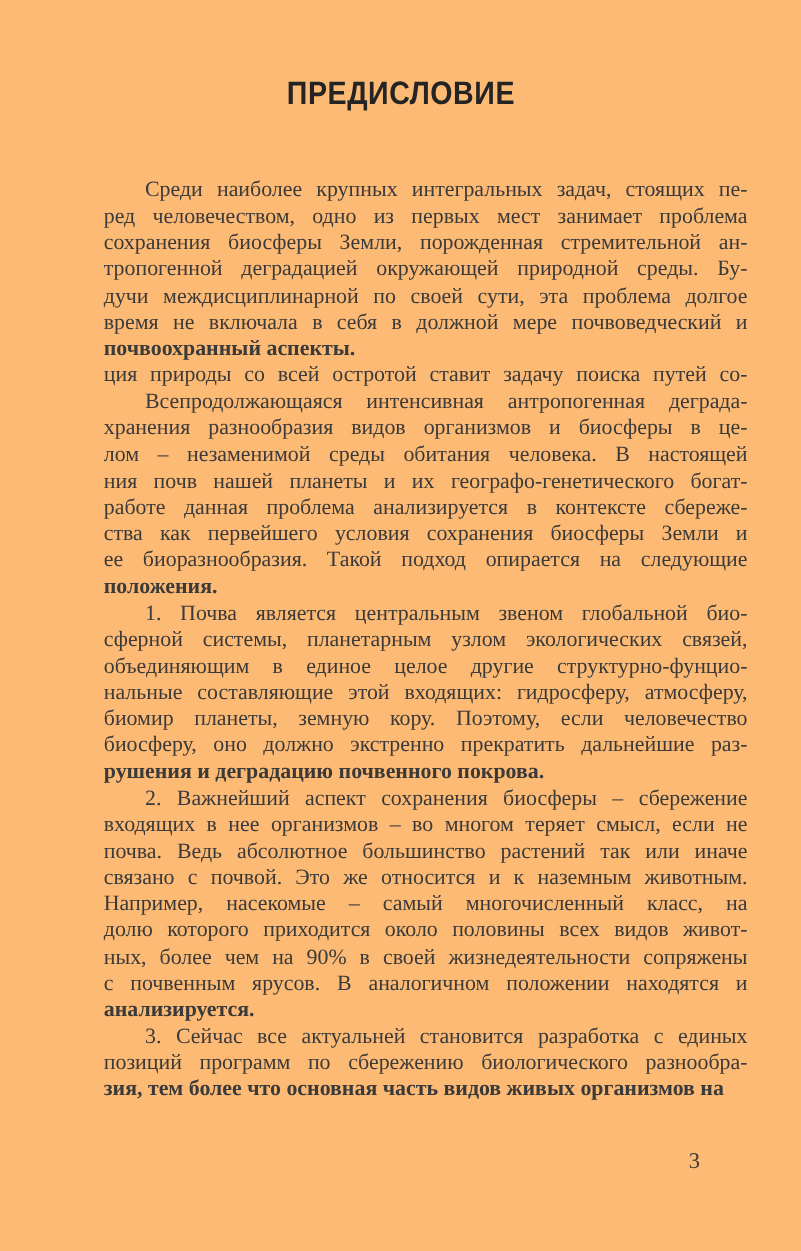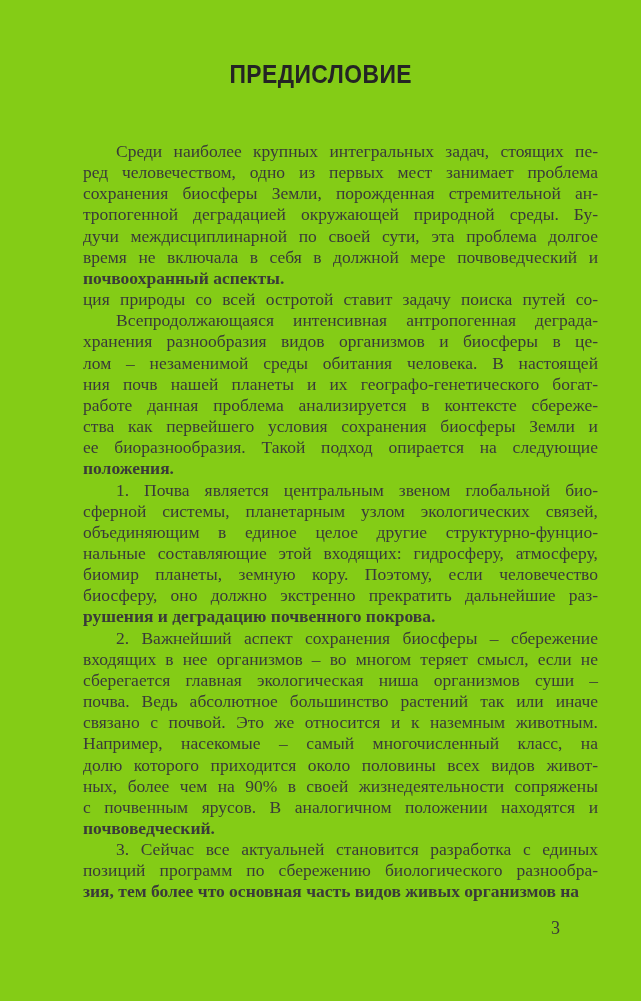--- a/index.html
+++ b/index.html
@@ -5,21 +5,21 @@
   html, body {
     margin: 0;
     padding: 0;
     background: #e8e8e8;
   }
   .page {
     position: relative;
     width: 641px;
     height: 1001px;
     margin: 0 auto;
-    background: #84cc16;
+    background: #fdba74;
     overflow: hidden;
     font-family: "Liberation Serif", "DejaVu Serif", serif;
     color: #3a3a3a;
   }
   .title {
     position: absolute;
     top: 61px;
     left: 0;
     width: 641px;
     margin: 0;
@@ -106,28 +106,27 @@
         <div class="line">сферной системы, планетарным узлом экологических связей,</div>
         <div class="line">объединяющим в единое целое другие структурно-фунцио-</div>
         <div class="line">нальные составляющие этой входящих: гидросферу, атмосферу,</div>
         <div class="line">биомир планеты, земную кору. Поэтому, если человечество</div>
         <div class="line">биосферу, оно должно экстренно прекратить дальнейшие раз-</div>
         <div class="line last">рушения и деградацию почвенного покрова.</div>
       </div>
       <div class="paragraph">
         <div class="line first">2. Важнейший аспект сохранения биосферы – сбережение</div>
         <div class="line">входящих в нее организмов – во многом теряет смысл, если не</div>
-        <div class="line">сберегается главная экологическая ниша организмов суши –</div>
         <div class="line">почва. Ведь абсолютное большинство растений так или иначе</div>
         <div class="line">связано с почвой. Это же относится и к наземным животным.</div>
         <div class="line">Например, насекомые – самый многочисленный класс, на</div>
         <div class="line">долю которого приходится около половины всех видов живот-</div>
         <div class="line">ных, более чем на 90% в своей жизнедеятельности сопряжены</div>
         <div class="line">с почвенным ярусов. В аналогичном положении находятся и</div>
-        <div class="line last">почвоведческий.</div>
+        <div class="line last">анализируется.</div>
       </div>
       <div class="paragraph">
         <div class="line first">3. Сейчас все актуальней становится разработка с единых</div>
         <div class="line">позиций программ по сбережению биологического разнообра-</div>
         <div class="line last">зия, тем более что основная часть видов живых организмов на</div>
       </div>
     </div>
   <div class="page-number">3</div>
 </div>
 

